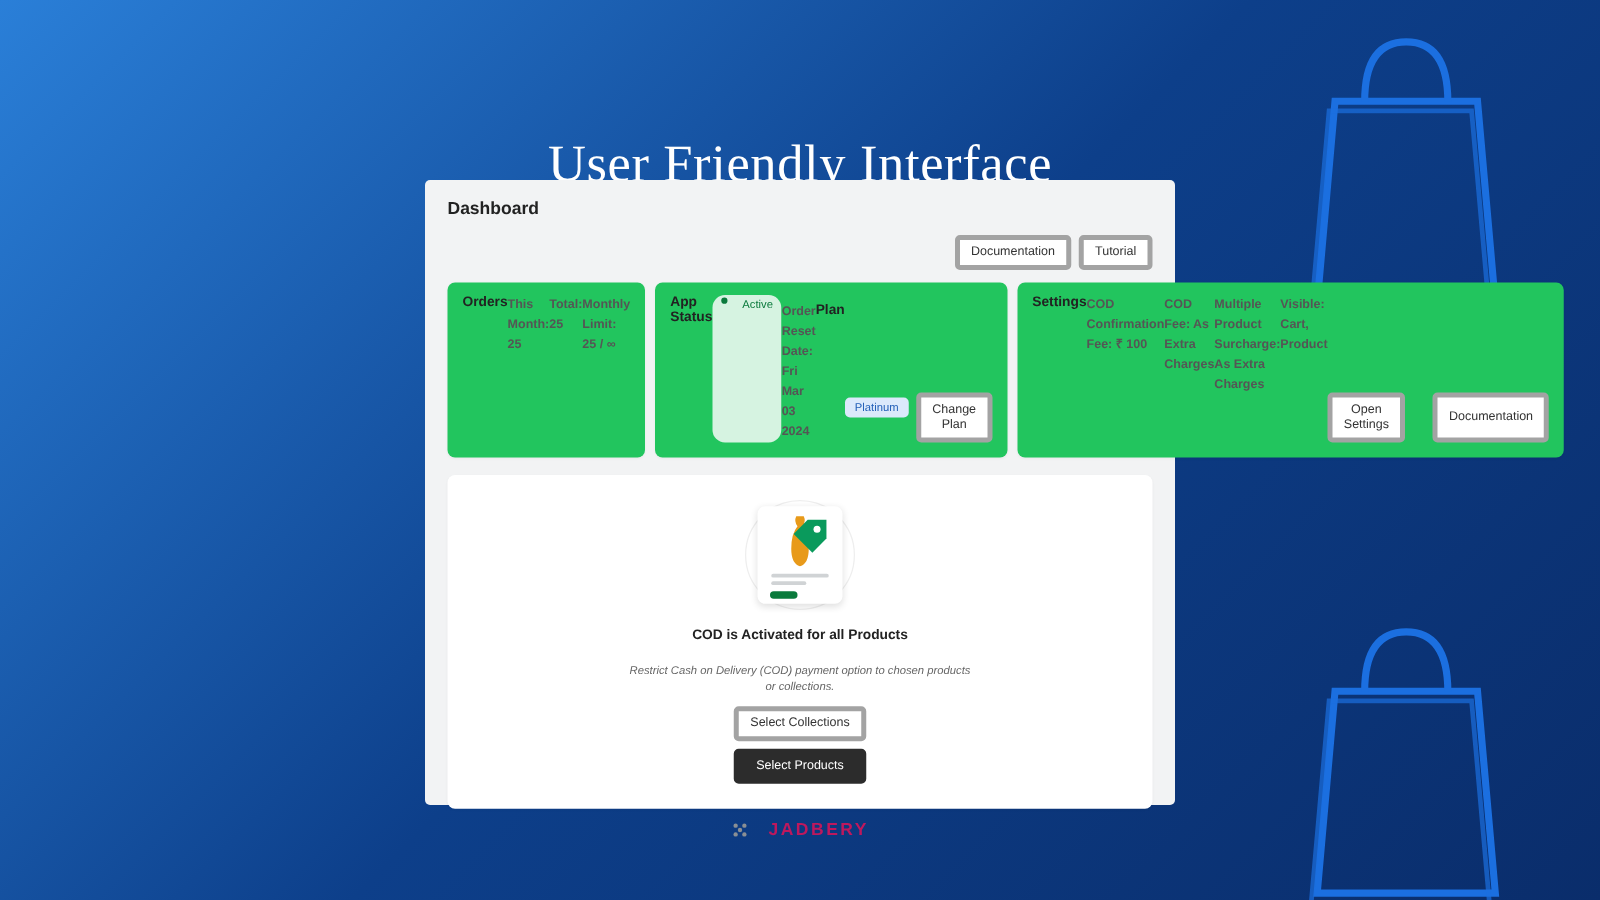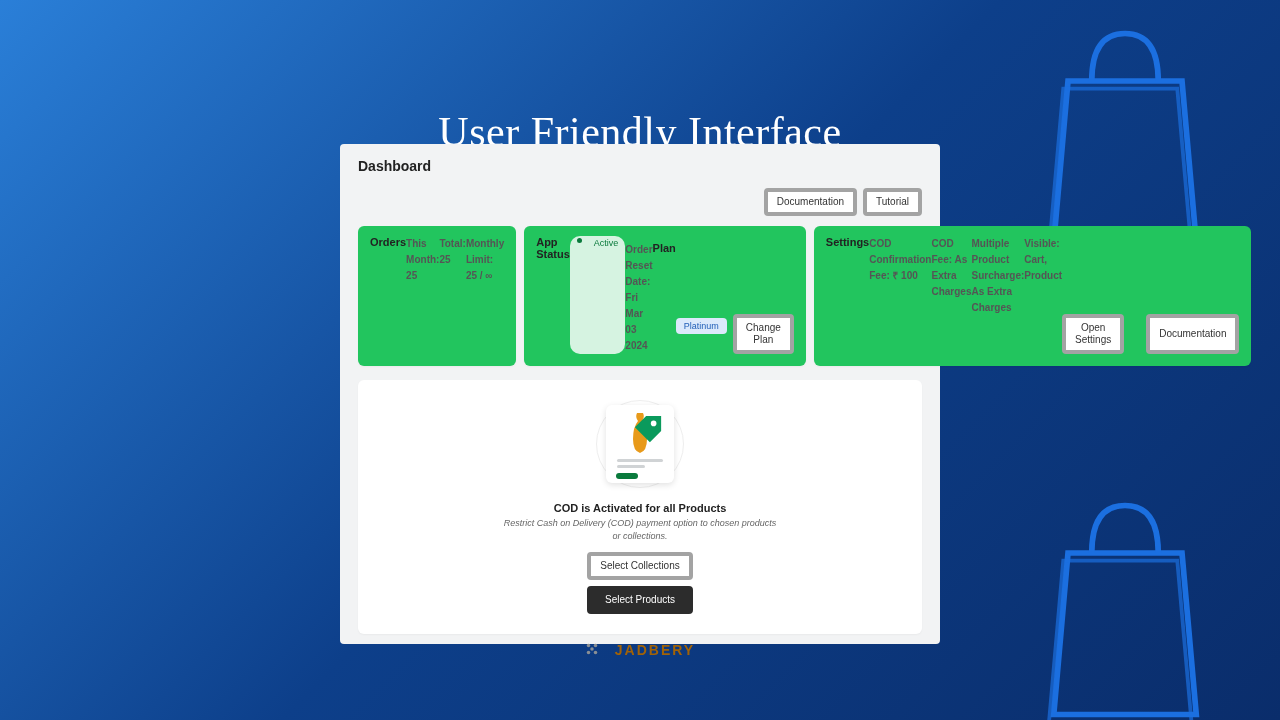--- a/index.html
+++ b/index.html
@@ -154,32 +154,32 @@
   }
   .product-lines { width:46px;margin-top:4px; }
   .product-line { height:3px;background:#d0d3d5;border-radius:2px;margin-bottom:3px;}
   .product-btn { height:6px;width:22px;background:#0a7a3c;border-radius:3px;margin-top:2px;margin-right:auto;margin-left:10px;}
   .circle-bg{
     width:88px;height:88px;border-radius:50%;
     border:1px solid #eee;
     display:flex;align-items:center;justify-content:center;
     margin-bottom:14px;
   }
-  .panel-title{font-size:11px;font-weight:700;color:#222;margin-bottom:3px;}
+  .panel-title{font-size:11px;font-weight:700;color:#222;margin-bottom:16px;}
   .panel-sub{font-size:9px;color:#666;text-align:center;max-width:280px;line-height:1.4;margin-bottom:10px;font-style:italic;}
   .panel-btns{display:flex;gap:6px;flex-direction:column;}
   .btn-dark{background:#2c2c2c;color:#fff;border-color:#2c2c2c;}
   .footer-brand{
     text-align:center;
     margin-top:8px;
-    color:#a16207;
+    color:#be185d;
     font-size:14px;
     font-weight:700;
     letter-spacing:2px;
-    display:flex;align-items:flex-start;justify-content:center;gap:16px;
+    display:flex;align-items:flex-end;justify-content:center;gap:16px;
   }
   .brand-icon{width:14px;height:14px;}
 </style>
 </head>
 <body>
 
 <svg class="bag-icon bag-top" viewBox="0 0 200 260">
   <path d="M40 70 L160 70 L175 240 L25 240 Z" fill="none" stroke="#1b6fe0" stroke-width="6"></path>
   <path d="M35 78 L155 78 L170 248 L20 248 Z" fill="none" stroke="#1b6fe0" stroke-width="4" opacity="0.7"></path>
   <path d="M65 70 Q65 20 100 20 Q135 20 135 70" fill="none" stroke="#1b6fe0" stroke-width="6"></path>

